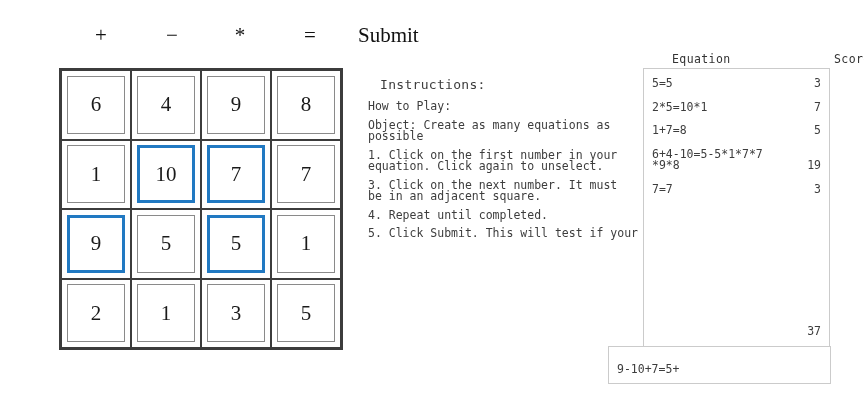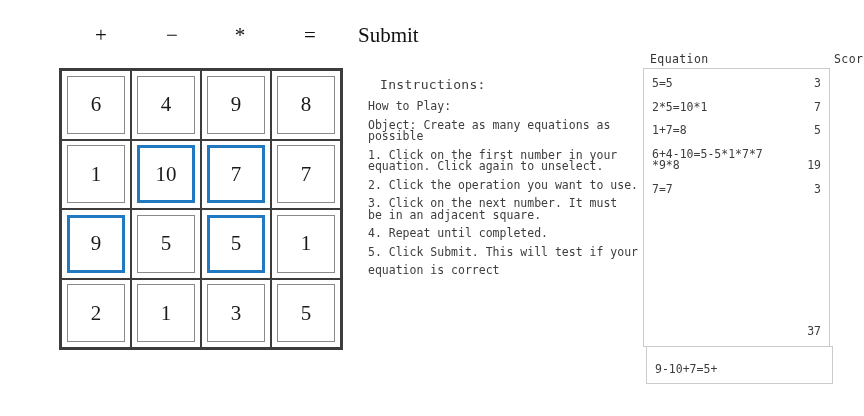--- a/index.html
+++ b/index.html
@@ -23,30 +23,30 @@
       font-family:"Liberation Serif", serif;font-size:21px;color:#1a1a1a;cursor:pointer;}
   .sq.sel{border:3px solid #2179c2;}
 
   
   .instructions{position:absolute;left:368px;top:77px;width:278px;color:#3d3d3d;}
   .instructions h2{margin:0 0 9px 12px;font-size:13px;font-weight:normal;letter-spacing:.3px;}
   .instructions p{margin:0 0 7px 0;font-size:11.5px;line-height:11.5px;white-space:pre-line;}
 
   
   .sb-header{position:absolute;top:52px;font-size:11.5px;color:#333;letter-spacing:.4px;}
-  .sb-header.eq{left:650px;} .sb-header.sc{left:786px;margin-left:48px;}
+  .sb-header.eq{left:672px;} .sb-header.sc{left:786px;margin-left:48px;}
   .sb-box{position:absolute;left:643px;top:68px;width:187px;height:279px;box-sizing:border-box;
           border:1px solid #cbcbcb;background:#fff;display:flex;flex-direction:column;
           padding:9px 8px 6px 8px;}
   .srow{display:flex;justify-content:space-between;align-items:flex-end;margin-bottom:12px;
         font-size:11.5px;line-height:11.5px;color:#3d3d3d;}
   .srow .eqt{width:122px;white-space:pre-line;}
   .srow .sct{text-align:right;}
   .sb-total{margin-top:auto;align-self:flex-end;font-size:11.5px;color:#3d3d3d;padding-bottom:2px;}
-  .cur-box{position:absolute;left:646px;top:346px;width:187px;height:38px;box-sizing:border-box;
+  .cur-box{position:absolute;left:608px;top:346px;width:223px;height:38px;box-sizing:border-box;
            border:1px solid #cbcbcb;background:#fff;}
   .cur-eq{position:absolute;left:8px;bottom:7px;font-size:11.5px;color:#3d3d3d;}
 </style>
 </head>
 <body>
 
 <div class="stage">
 
   <div class="op-btn op-plus">+</div>
   <div class="op-btn op-minus">−</div>
@@ -105,26 +105,24 @@
       </div>
   </div>
 
   <div class="instructions">
     <h2>Instructions:</h2>
     <p>How to Play:</p>
     <p>Object: Create as many equations as
 possible</p>
     <p>1. Click on the first number in your
 equation. Click again to unselect.</p>
-    <p>2. Click the operation you want to use.</p>
     <p>3. Click on the next number. It must
 be in an adjacent square.</p>
     <p>4. Repeat until completed.</p>
     <p>5. Click Submit. This will test if your</p>
-    <p>equation is correct</p>
   </div>
 
   <div class="sb-header eq">Equation</div>
   <div class="sb-header sc">Score</div>
 
   <div class="sb-box">
     <div class="srow">
       <div class="eqt">5=5</div>
       <div class="sct">3</div>
     </div>

